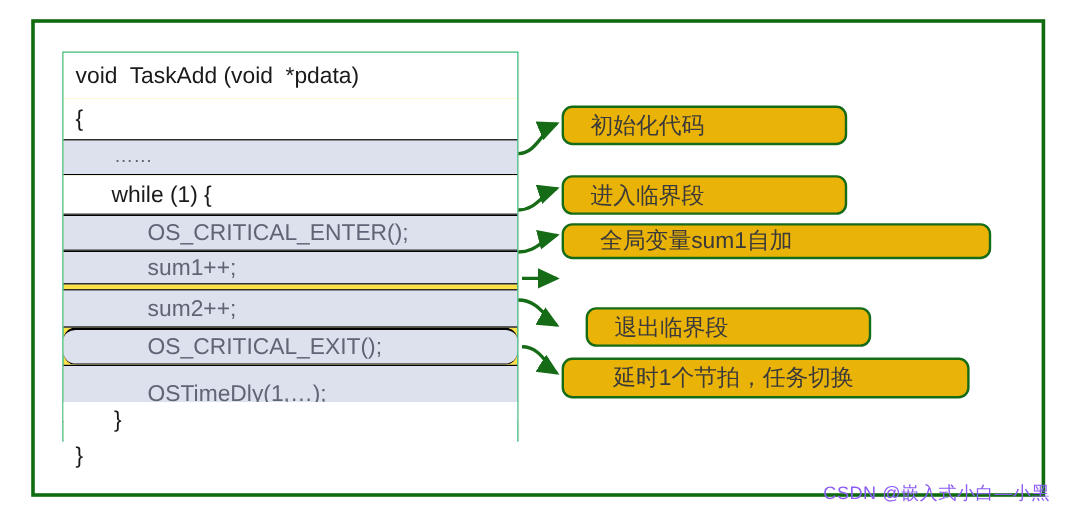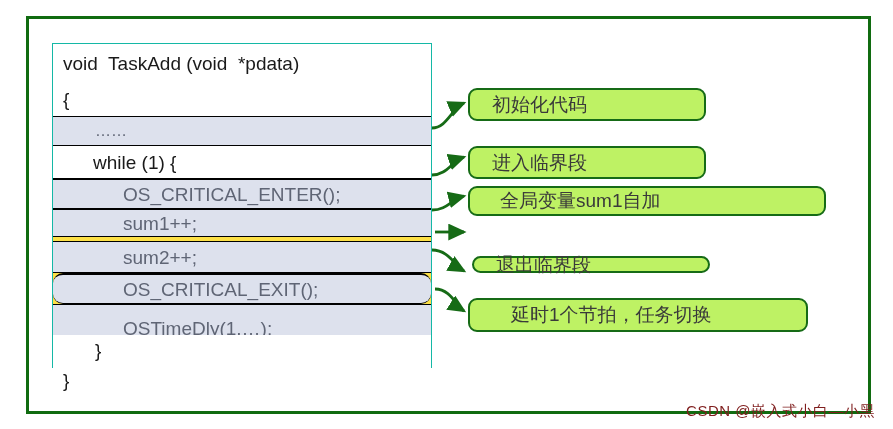--- a/index.html
+++ b/index.html
@@ -65,21 +65,21 @@
   }
   .code-row.hl.thick-top { border-top: 2.5px solid #000000; border-radius: 10px; }
   .code-text { display: inline-block; }
 
   
   .note {
     position: absolute;
     border: 2.5px solid #166b16;
     border-radius: 9px;
     box-sizing: border-box;
-    background: #bef264;
+    background: #eab308;
     color: #3a3a3a;
     font-size: 19px;
     display: flex;
     align-items: center;
     padding-left: 22px;
     white-space: nowrap;
   }
 
   
   #connectors {
@@ -88,21 +88,21 @@
     width: 893px; height: 429px;
     pointer-events: none;
   }
 
   
   #watermark {
     position: absolute;
     right: 18px;
     bottom: 8px;
     font-size: 15px;
-    color: #7f1d1d;
+    color: #8b5cf6;
     letter-spacing: 0.5px;
     white-space: nowrap;
   }
 </style>
 </head>
 <body>
 
 <div id="canvas">
 
   <div id="outer-frame"></div>
@@ -177,21 +177,21 @@
 
   <div class="note" style="left:468px; top:146px; width:238px; height:33px;">
     <span>进入临界段</span>
   </div>
 
   <div class="note" style="left:468px; top:186px; width:358px; height:30px; padding-left:30px;">
     <span>全局变量sum1自加</span>
   </div>
 
 
-  <div class="note" style="left:472px; top:256px; width:238px; height:17px;">
+  <div class="note" style="left:488px; top:256px; width:238px; height:33px;">
     <span>退出临界段</span>
   </div>
 
   <div class="note" style="left:468px; top:298px; width:340px; height:34px; padding-left:41px;">
     <span>延时1个节拍，任务切换</span>
   </div>
 
   <div id="watermark">CSDN @嵌入式小白—小黑</div>
 
 </div>

